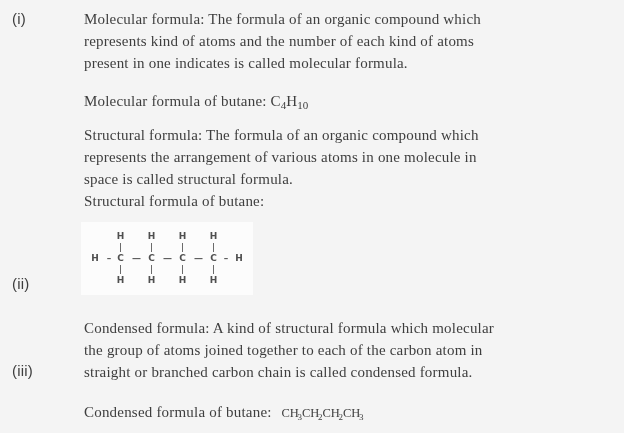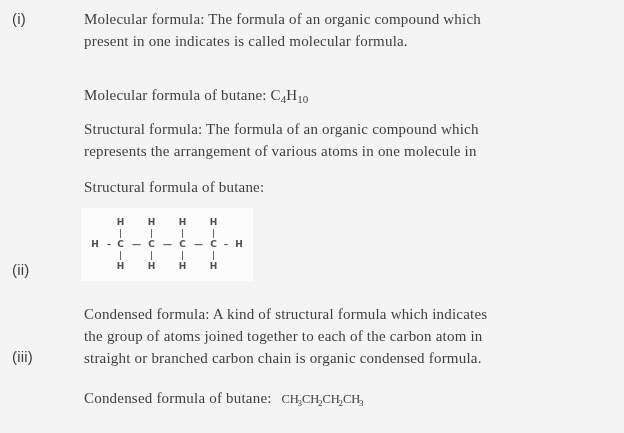--- a/index.html
+++ b/index.html
@@ -29,22 +29,22 @@
     flex-shrink: 0;
   }
   .sec-content { flex: 1; }
   .line {
     font-size: 15px;
     line-height: 22px;
     letter-spacing: 0.2px;
     white-space: nowrap;
     font-family: Liberation Serif, serif;
   }
-  .formline { margin-top: 32px; }
-  .subline  { margin-top: 14px; }
+  .formline { margin-top: 16px; }
+  .subline  { }
   .sec2 { margin-top: 11px; align-items: flex-end; }
   .sec3 { margin-top: 22px; align-items: center; }
   .formline3 { margin-top: 18px; }
 
   .chem { white-space: nowrap; }
   .chem sub {
     font-size: 11px;
     vertical-align: baseline;
     position: relative;
     top: 3px;
@@ -95,34 +95,36 @@
 </head>
 <body>
 
 <div class="page">
 
   <div class="section sec1">
     <div class="sec-label">(i)</div>
     <div class="sec-content">
       <div class="para">
         <div class="line">Molecular formula: The formula of an organic compound which</div>
+        <div class="line">represents kind of atoms and the number of each kind of atoms</div>
         <div class="line">present in one indicates is called molecular formula.</div>
       </div>
       <div class="line formline">
         <span>Molecular formula of butane: </span><span class="chem"><span>C</span><sub>4</sub><span>H</span><sub>10</sub></span>
       </div>
     </div>
   </div>
 
   <div class="section sec2">
     <div class="sec-label">(ii)</div>
     <div class="sec-content">
       <div class="para">
         <div class="line">Structural formula: The formula of an organic compound which</div>
         <div class="line">represents the arrangement of various atoms in one molecule in</div>
+        <div class="line">space is called structural formula.</div>
       </div>
       <div class="line subline">Structural formula of butane:</div>
 
       <div class="diagram-box">
         <div class="dgrid">
 
           <span class="r1 c3">H</span>
           <span class="r1 c5">H</span>
           <span class="r1 c7">H</span>
           <span class="r1 c9">H</span>
@@ -155,23 +157,23 @@
           <span class="r5 c9">H</span>
         </div>
       </div>
     </div>
   </div>
 
   <div class="section sec3">
     <div class="sec-label">(iii)</div>
     <div class="sec-content">
       <div class="para">
-        <div class="line">Condensed formula: A kind of structural formula which indicates</div>
+        <div class="line">Condensed formula: A kind of structural formula which molecular</div>
         <div class="line">the group of atoms joined together to each of the carbon atom in</div>
-        <div class="line">straight or branched carbon chain is organic condensed formula.</div>
+        <div class="line">straight or branched carbon chain is called condensed formula.</div>
       </div>
       <div class="line formline formline3">
         <span>Condensed formula of butane: </span><span class="chem chem-small"><span>CH</span><sub>3</sub><span>CH</span><sub>2</sub><span>CH</span><sub>2</sub><span>CH</span><sub>3</sub></span>
       </div>
     </div>
   </div>
 
 </div>
 
 </body></html>

